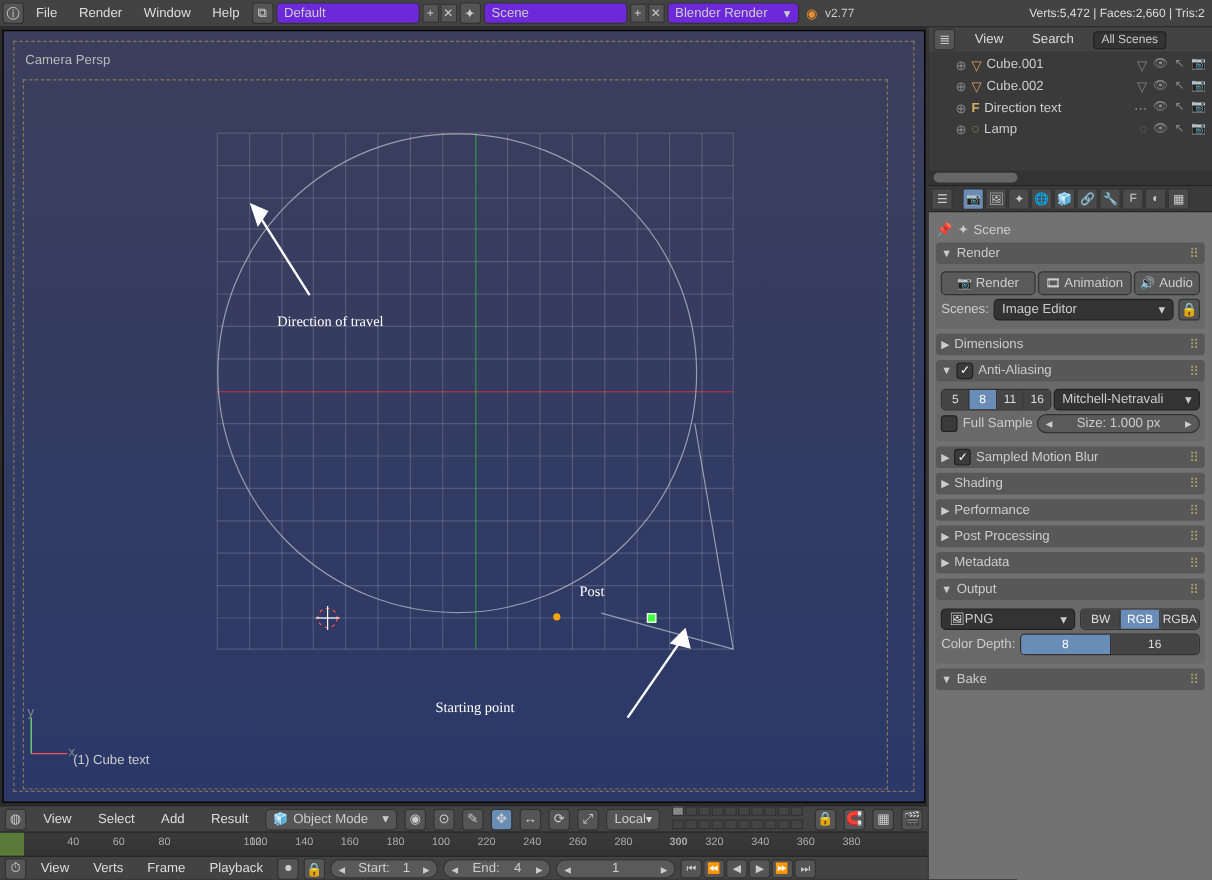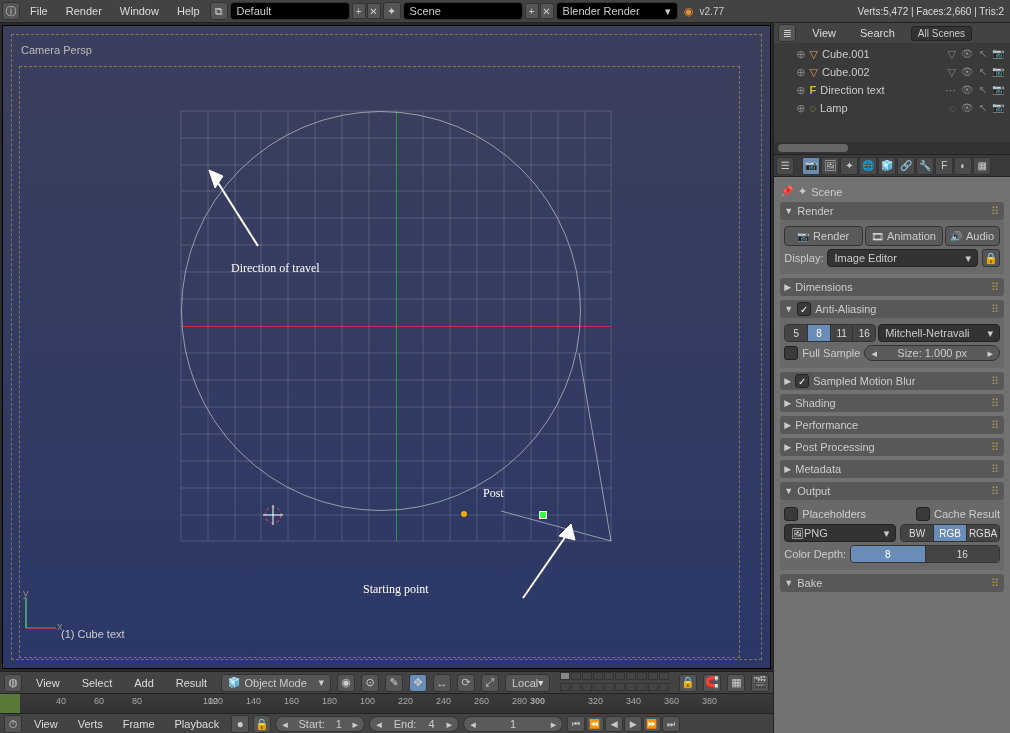--- a/index.html
+++ b/index.html
@@ -1,19 +1,19 @@
 <!DOCTYPE html>
 <html><head>
 <meta charset="utf-8">
 <style>
 *{box-sizing:border-box;margin:0;padding:0;font-family:Verdana,sans-serif;font-size:11px;color:#ccc;user-select:none}
 body{background:#3a3a3a;width:1010px;height:733px;overflow:hidden;display:flex;flex-direction:column}
 .topbar{height:23px;background:#434343;border-bottom:1px solid #222;display:flex;align-items:center;padding:0 2px;gap:2px}
 .btn{background:#555;border:1px solid #333;border-radius:4px;height:18px;display:inline-flex;align-items:center;padding:0 6px;color:#ddd;font-size:10px}
-.btn.dark{background:#000000}
+.btn.dark{background:#6d28d9}
 .menu-item{padding:0 8px;color:#ddd;font-size:11px}
 .iconbox{width:18px;height:18px;background:#555;border:1px solid #333;border-radius:3px;display:inline-flex;align-items:center;justify-content:center}
 .main-row{display:flex;flex:1;overflow:hidden}
 .viewport-wrap{flex:1;display:flex;flex-direction:column;background:#2b2b2b}
 .viewport{flex:1;position:relative;background:linear-gradient(to bottom,#3b3f5c 0%, #2b3868 100%);border:1px solid #000;margin:2px}
 .camera-label{position:absolute;top:18px;left:18px;color:#bbb;font-size:11px}
 .grid-area{position:absolute;left:178px;top:85px;width:430px;height:430px}
 .grid-area .haxis{position:absolute;background:rgba(255,50,50,0.6);height:1px;width:430px;top:215px}
 .grid-area .vaxis{position:absolute;background:rgba(50,200,50,0.6);width:1px;height:430px;left:215px}
 .circle-path{position:absolute;width:400px;height:400px;border:1px solid rgba(220,220,220,0.6);border-radius:50%;left:0px;top:0px}
@@ -94,21 +94,21 @@
       <span>✕</span>
     </div>
   <div class="iconbox">✦</div>
   <div class="btn dark" style="width:120px">
       <span>Scene</span>
     </div>
   <div class="plusx">
       <span>+</span>
       <span>✕</span>
     </div>
-  <div class="btn dark" style="width:122px">
+  <div class="btn dark" style="width:110px">
       <span>Blender Render</span>
       <span style="margin-left:auto">▾</span>
     </div>
   <div class="iconbox" style="background:transparent;border:none;color:#e89030">◉</div>
   <div class="small">v2.77</div>
   <div class="right-stats">Verts:5,472 | Faces:2,660 | Tris:2</div>
 </div>
 
 <div class="main-row">
 
@@ -253,21 +253,21 @@
           <div class="tick" style="left: 170px; margin-left: 33px;">100</div>
           <div class="tick" style="left: 208px;">120</div>
           <div class="tick" style="left: 246px;">140</div>
           <div class="tick" style="left: 284px;">160</div>
           <div class="tick" style="left: 322px;">180</div>
           <div class="tick" style="left: 360px;">100</div>
           <div class="tick" style="left: 398px;">220</div>
           <div class="tick" style="left: 436px;">240</div>
           <div class="tick" style="left: 474px;">260</div>
           <div class="tick" style="left: 512px;">280</div>
-          <div class="tick" style="left: 530px; font-weight: bold;">300</div>
+          <div class="tick" style="left: 558px; font-weight: bold;">300</div>
           <div class="tick" style="left: 588px;">320</div>
           <div class="tick" style="left: 626px;">340</div>
           <div class="tick" style="left: 664px;">360</div>
           <div class="tick" style="left: 702px;">380</div>
         </div>
       <div class="timeline-footer">
         <div class="iconbox">⏱</div>
         <div class="menu-item">View</div>
         <div class="menu-item">Verts</div>
         <div class="menu-item">Frame</div>
@@ -390,21 +390,21 @@
           <span>Render</span>
           <span class="grip">⠿</span>
         </div>
       <div class="panel-body">
         <div class="btnrow">
           <div class="pbtn">📷 <span>Render</span></div>
           <div class="pbtn">🎞 <span>Animation</span></div>
           <div class="pbtn" style="flex:0.7">🔊 <span>Audio</span></div>
         </div>
         <div class="labrow">
-          <span>Display:</span>
+          <span>Scenes:</span>
           <div class="select">
               <span>Image Editor</span>
               <span>▾</span>
             </div>
           <div class="iconbox" style="width:18px">🔒</div>
         </div>
       </div>
 
       <div class="panel-h">
           <span class="tri">▶</span>
@@ -469,27 +469,20 @@
           <span class="grip">⠿</span>
         </div>
 
       <div class="panel-h">
           <span class="tri">▼</span>
           <span>Output</span>
           <span class="grip">⠿</span>
         </div>
       <div class="panel-body">
         <div class="labrow">
-          <span class="check"></span>
-            <span>Placeholders</span>
-          <span style="flex:1"></span>
-          <span class="check"></span>
-            <span>Cache Result</span>
-        </div>
-        <div class="labrow">
           <div class="select" style="flex:1">🖼 <span>PNG</span><span style="margin-left:auto">▾</span></div>
           <div class="seg" style="flex:1">
             <div>BW</div>
               <div class="on">RGB</div>
               <div>RGBA</div>
           </div>
         </div>
         <div class="labrow">
           <span>Color Depth:</span>
           <div class="seg" style="flex:1">

